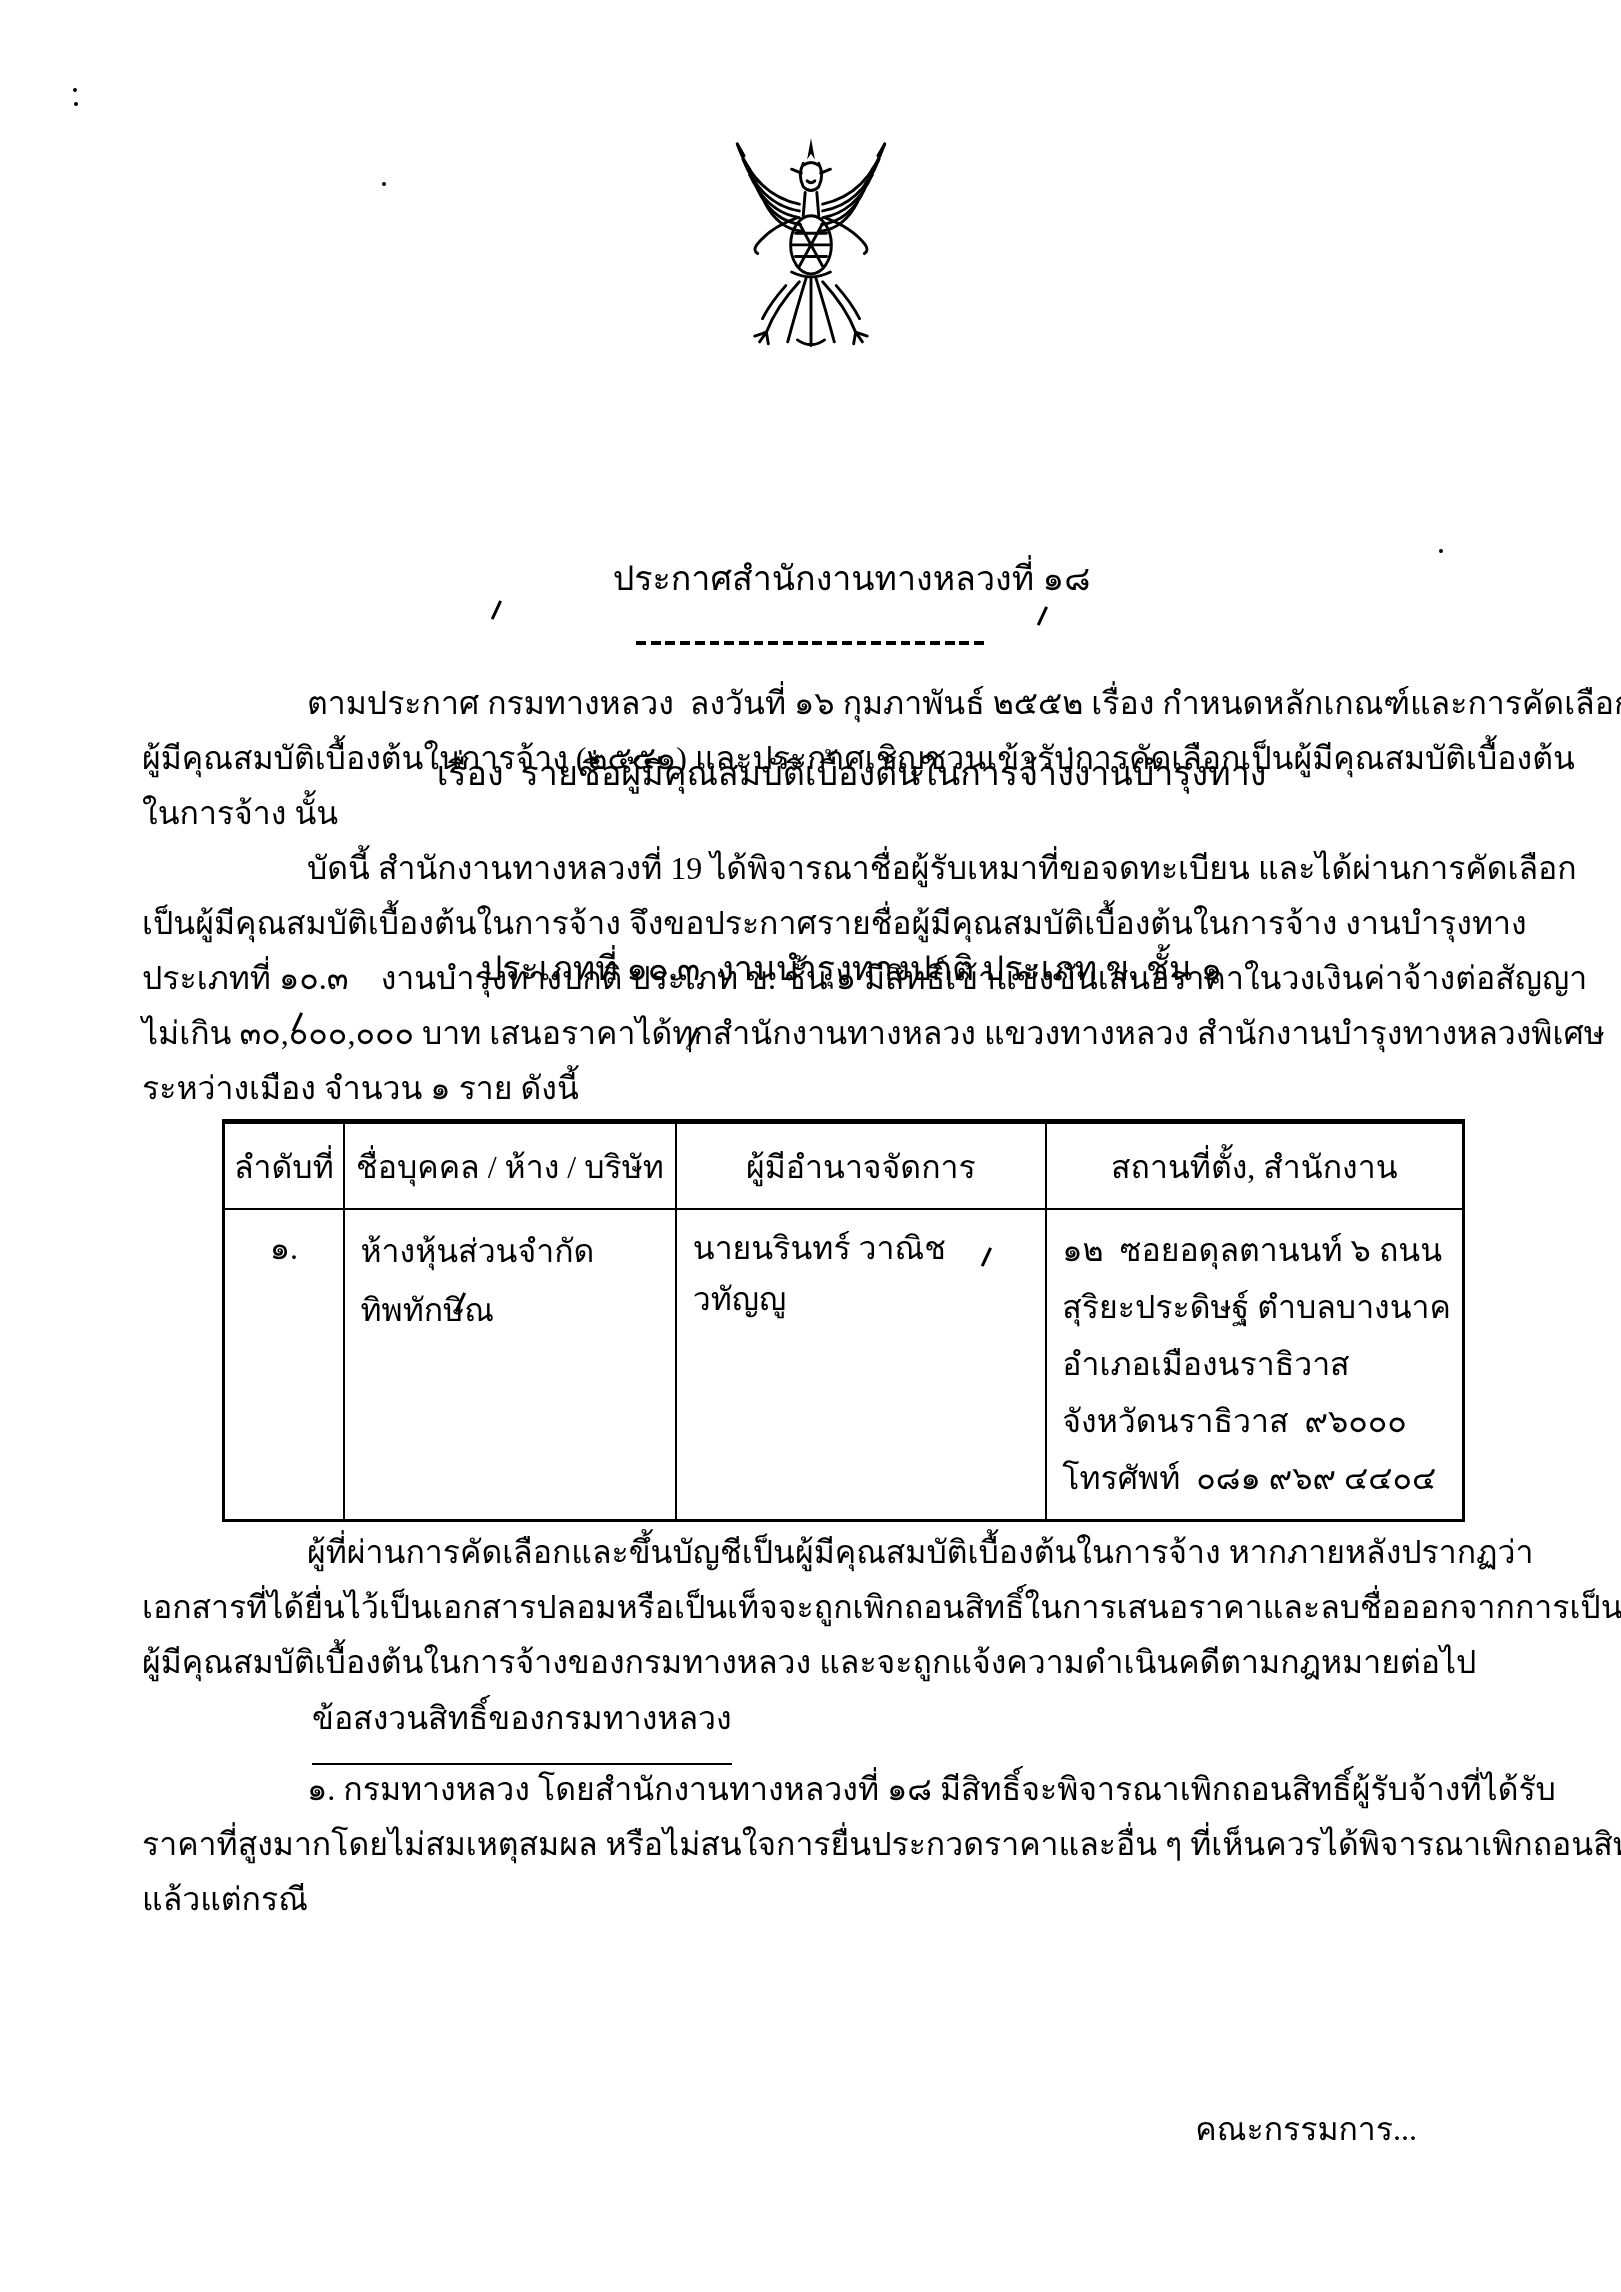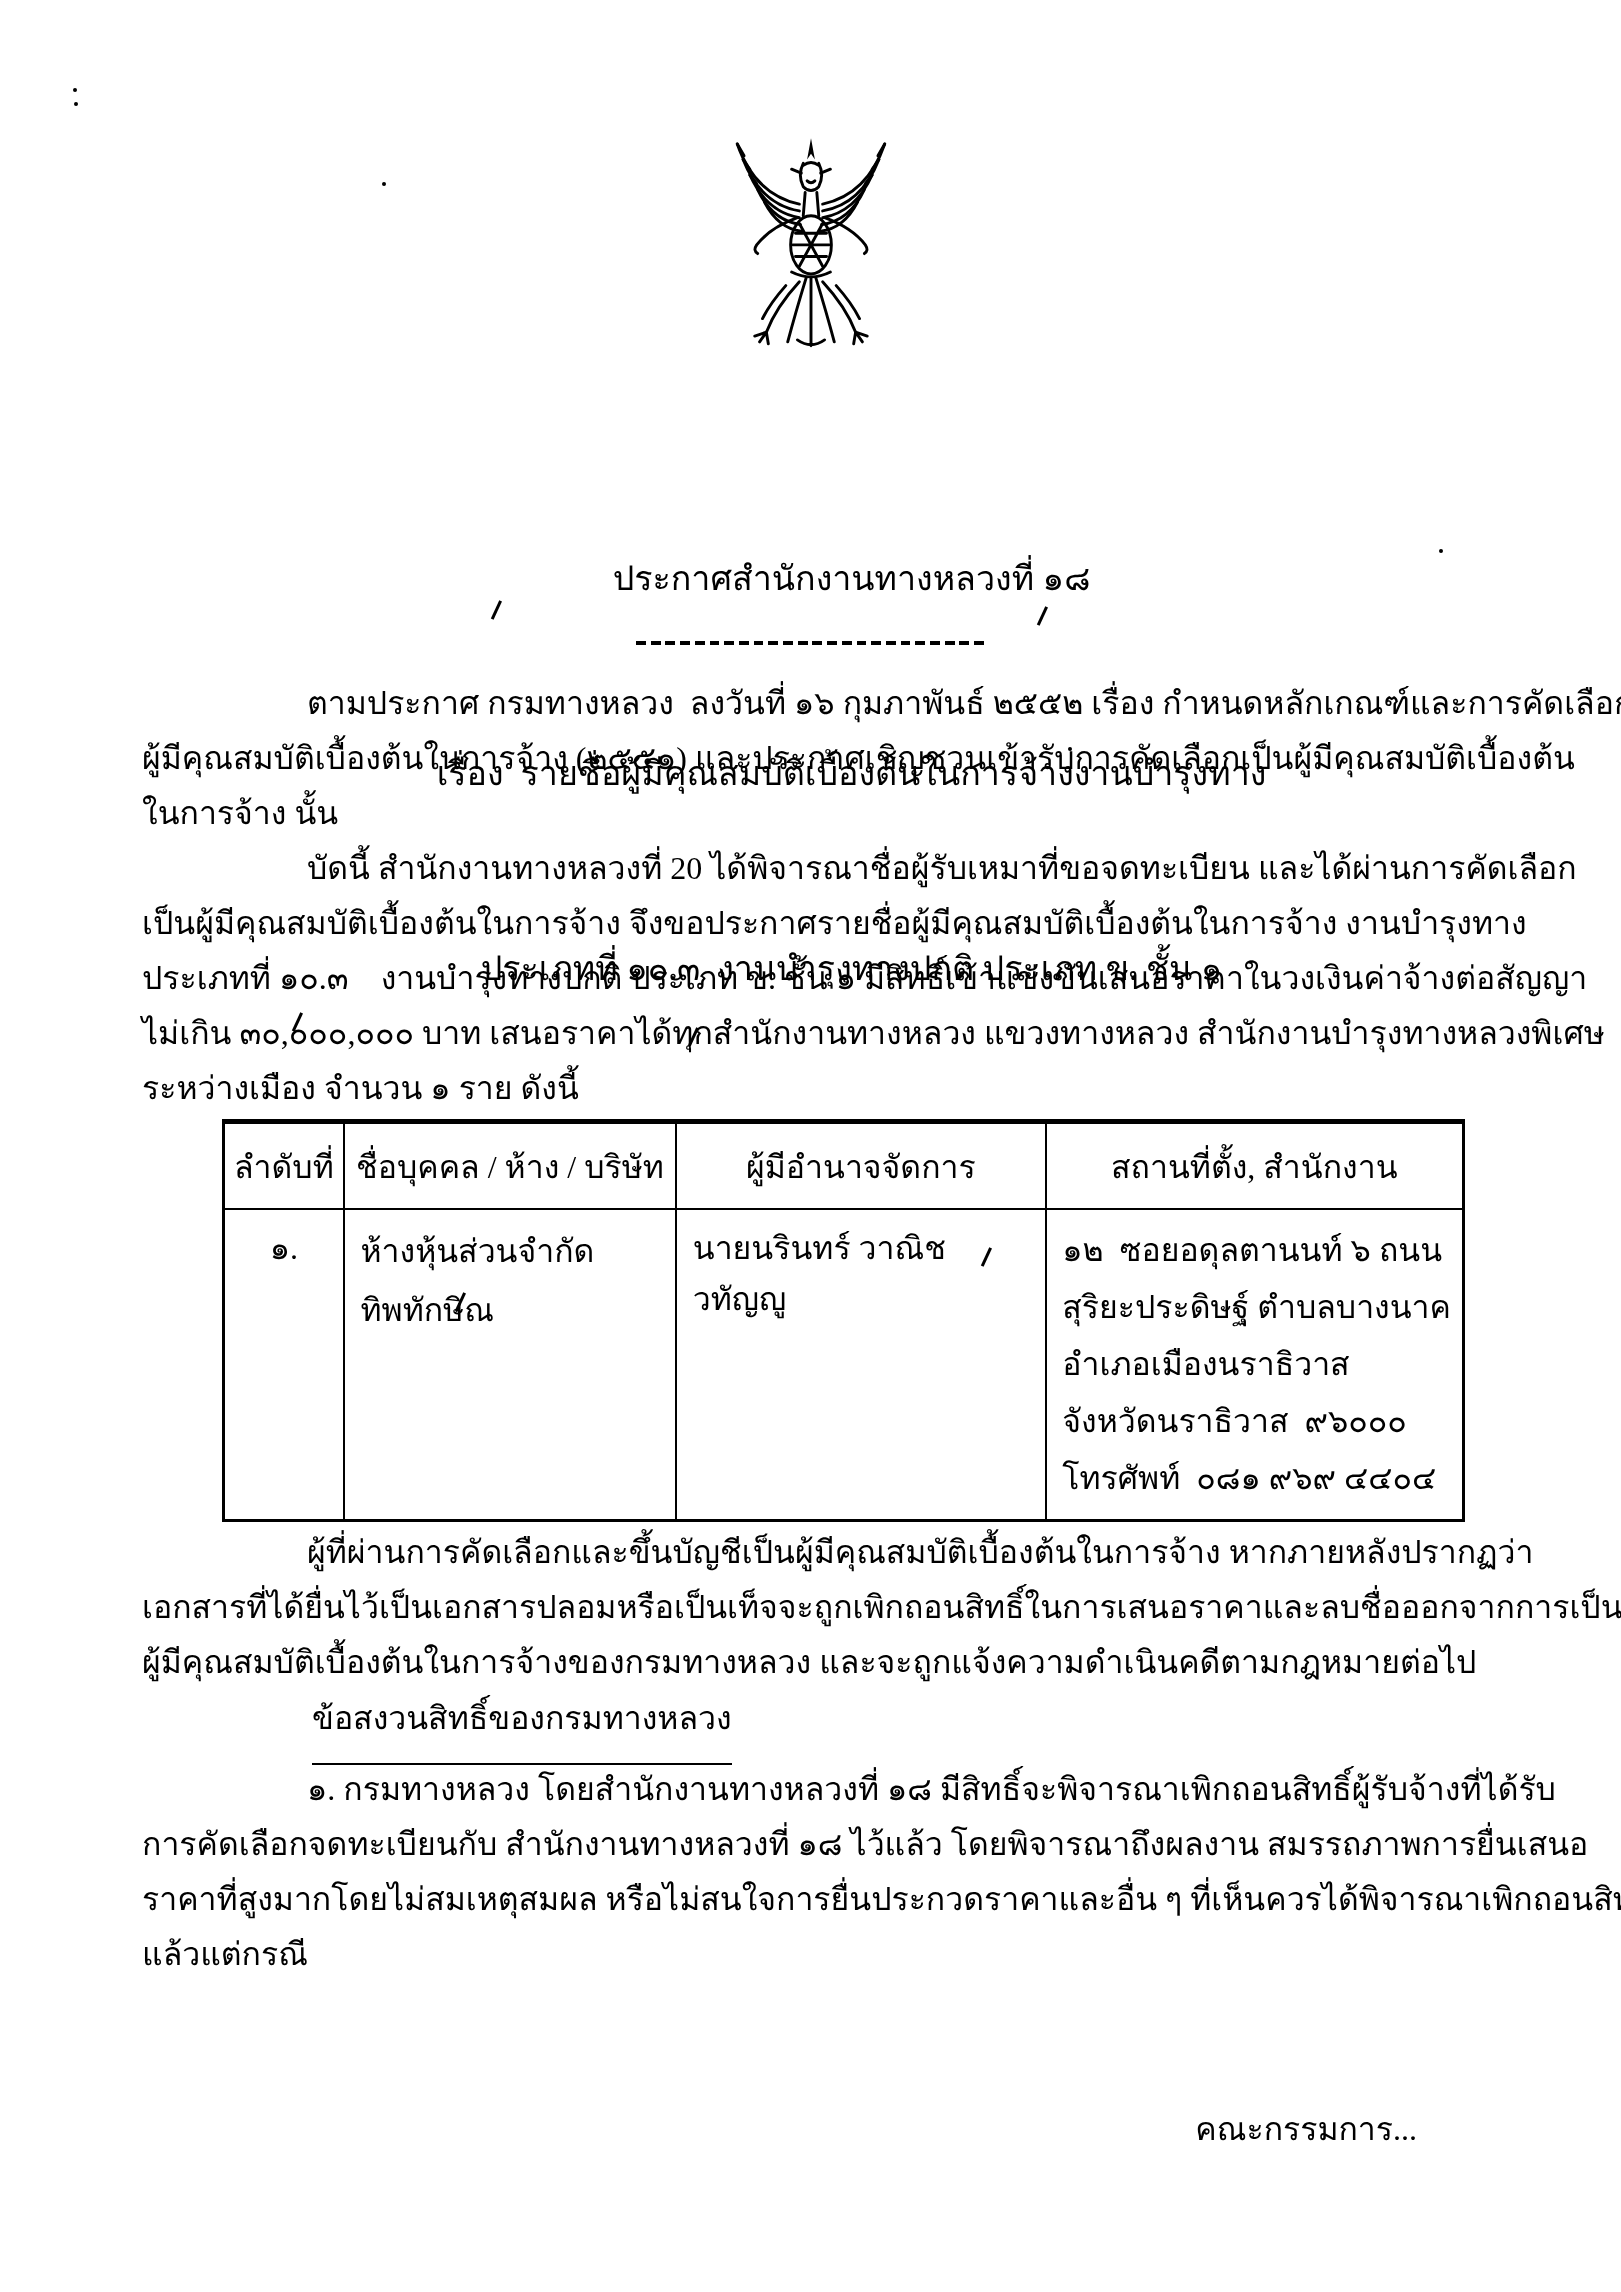--- a/index.html
+++ b/index.html
@@ -104,21 +104,21 @@
 
   <div class="sep"></div>
 
   <div class="para p1">
     <div class="ln indent">ตามประกาศ กรมทางหลวง  ลงวันที่ ๑๖ กุมภาพันธ์ ๒๕๕๒ เรื่อง กำหนดหลักเกณฑ์และการคัดเลือก</div>
     <div class="ln">ผู้มีคุณสมบัติเบื้องต้นในการจ้าง (๒๕๕๑) และประกาศเชิญชวนเข้ารับการคัดเลือกเป็นผู้มีคุณสมบัติเบื้องต้น</div>
     <div class="ln">ในการจ้าง นั้น</div>
   </div>
 
   <div class="para p2">
-    <div class="ln indent">บัดนี้ สำนักงานทางหลวงที่ 20 ได้พิจารณาชื่อผู้รับเหมาที่ขอจดทะเบียน และได้ผ่านการคัดเลือก</div>
+    <div class="ln indent">บัดนี้ สำนักงานทางหลวงที่ 19 ได้พิจารณาชื่อผู้รับเหมาที่ขอจดทะเบียน และได้ผ่านการคัดเลือก</div>
     <div class="ln">เป็นผู้มีคุณสมบัติเบื้องต้นในการจ้าง จึงขอประกาศรายชื่อผู้มีคุณสมบัติเบื้องต้นในการจ้าง งานบำรุงทาง</div>
     <div class="ln">ประเภทที่ ๑๐.๓    งานบำรุงทางปกติ ประเภท ข. ชั้น ๑ มีสิทธิ์เข้าแข่งขันเสนอราคาในวงเงินค่าจ้างต่อสัญญา</div>
     <div class="ln">ไม่เกิน ๓๐,๐๐๐,๐๐๐ บาท เสนอราคาได้ทุกสำนักงานทางหลวง แขวงทางหลวง สำนักงานบำรุงทางหลวงพิเศษ</div>
     <div class="ln">ระหว่างเมือง จำนวน ๑ ราย ดังนี้</div>
   </div>
 
   <table class="doc-table">
     <colgroup>
       <col style="width:9.7%">
       <col style="width:26.8%">
@@ -155,21 +155,20 @@
   <div class="para p3">
     <div class="ln indent">ผู้ที่ผ่านการคัดเลือกและขึ้นบัญชีเป็นผู้มีคุณสมบัติเบื้องต้นในการจ้าง หากภายหลังปรากฏว่า</div>
     <div class="ln">เอกสารที่ได้ยื่นไว้เป็นเอกสารปลอมหรือเป็นเท็จจะถูกเพิกถอนสิทธิ์ในการเสนอราคาและลบชื่อออกจากการเป็น</div>
     <div class="ln">ผู้มีคุณสมบัติเบื้องต้นในการจ้างของกรมทางหลวง และจะถูกแจ้งความดำเนินคดีตามกฎหมายต่อไป</div>
   </div>
 
   <div class="rheading">ข้อสงวนสิทธิ์ของกรมทางหลวง</div>
 
   <div class="para p4">
     <div class="ln indent">๑. กรมทางหลวง โดยสำนักงานทางหลวงที่ ๑๘ มีสิทธิ์จะพิจารณาเพิกถอนสิทธิ์ผู้รับจ้างที่ได้รับ</div>
-    <div class="ln">การคัดเลือกจดทะเบียนกับ สำนักงานทางหลวงที่ ๑๘ ไว้แล้ว โดยพิจารณาถึงผลงาน สมรรถภาพการยื่นเสนอ</div>
     <div class="ln">ราคาที่สูงมากโดยไม่สมเหตุสมผล หรือไม่สนใจการยื่นประกวดราคาและอื่น ๆ ที่เห็นควรได้พิจารณาเพิกถอนสิทธิ์</div>
     <div class="ln">แล้วแต่กรณี</div>
   </div>
 
   <div class="footer">คณะกรรมการ...</div>
 
   <div class="tick" style="left:495px;top:600px;"></div>
   <div class="tick" style="left:1041px;top:606px;"></div>
   <div class="tick" style="left:296px;top:1012px;"></div>
   <div class="tick" style="left:692px;top:1027px;"></div>

